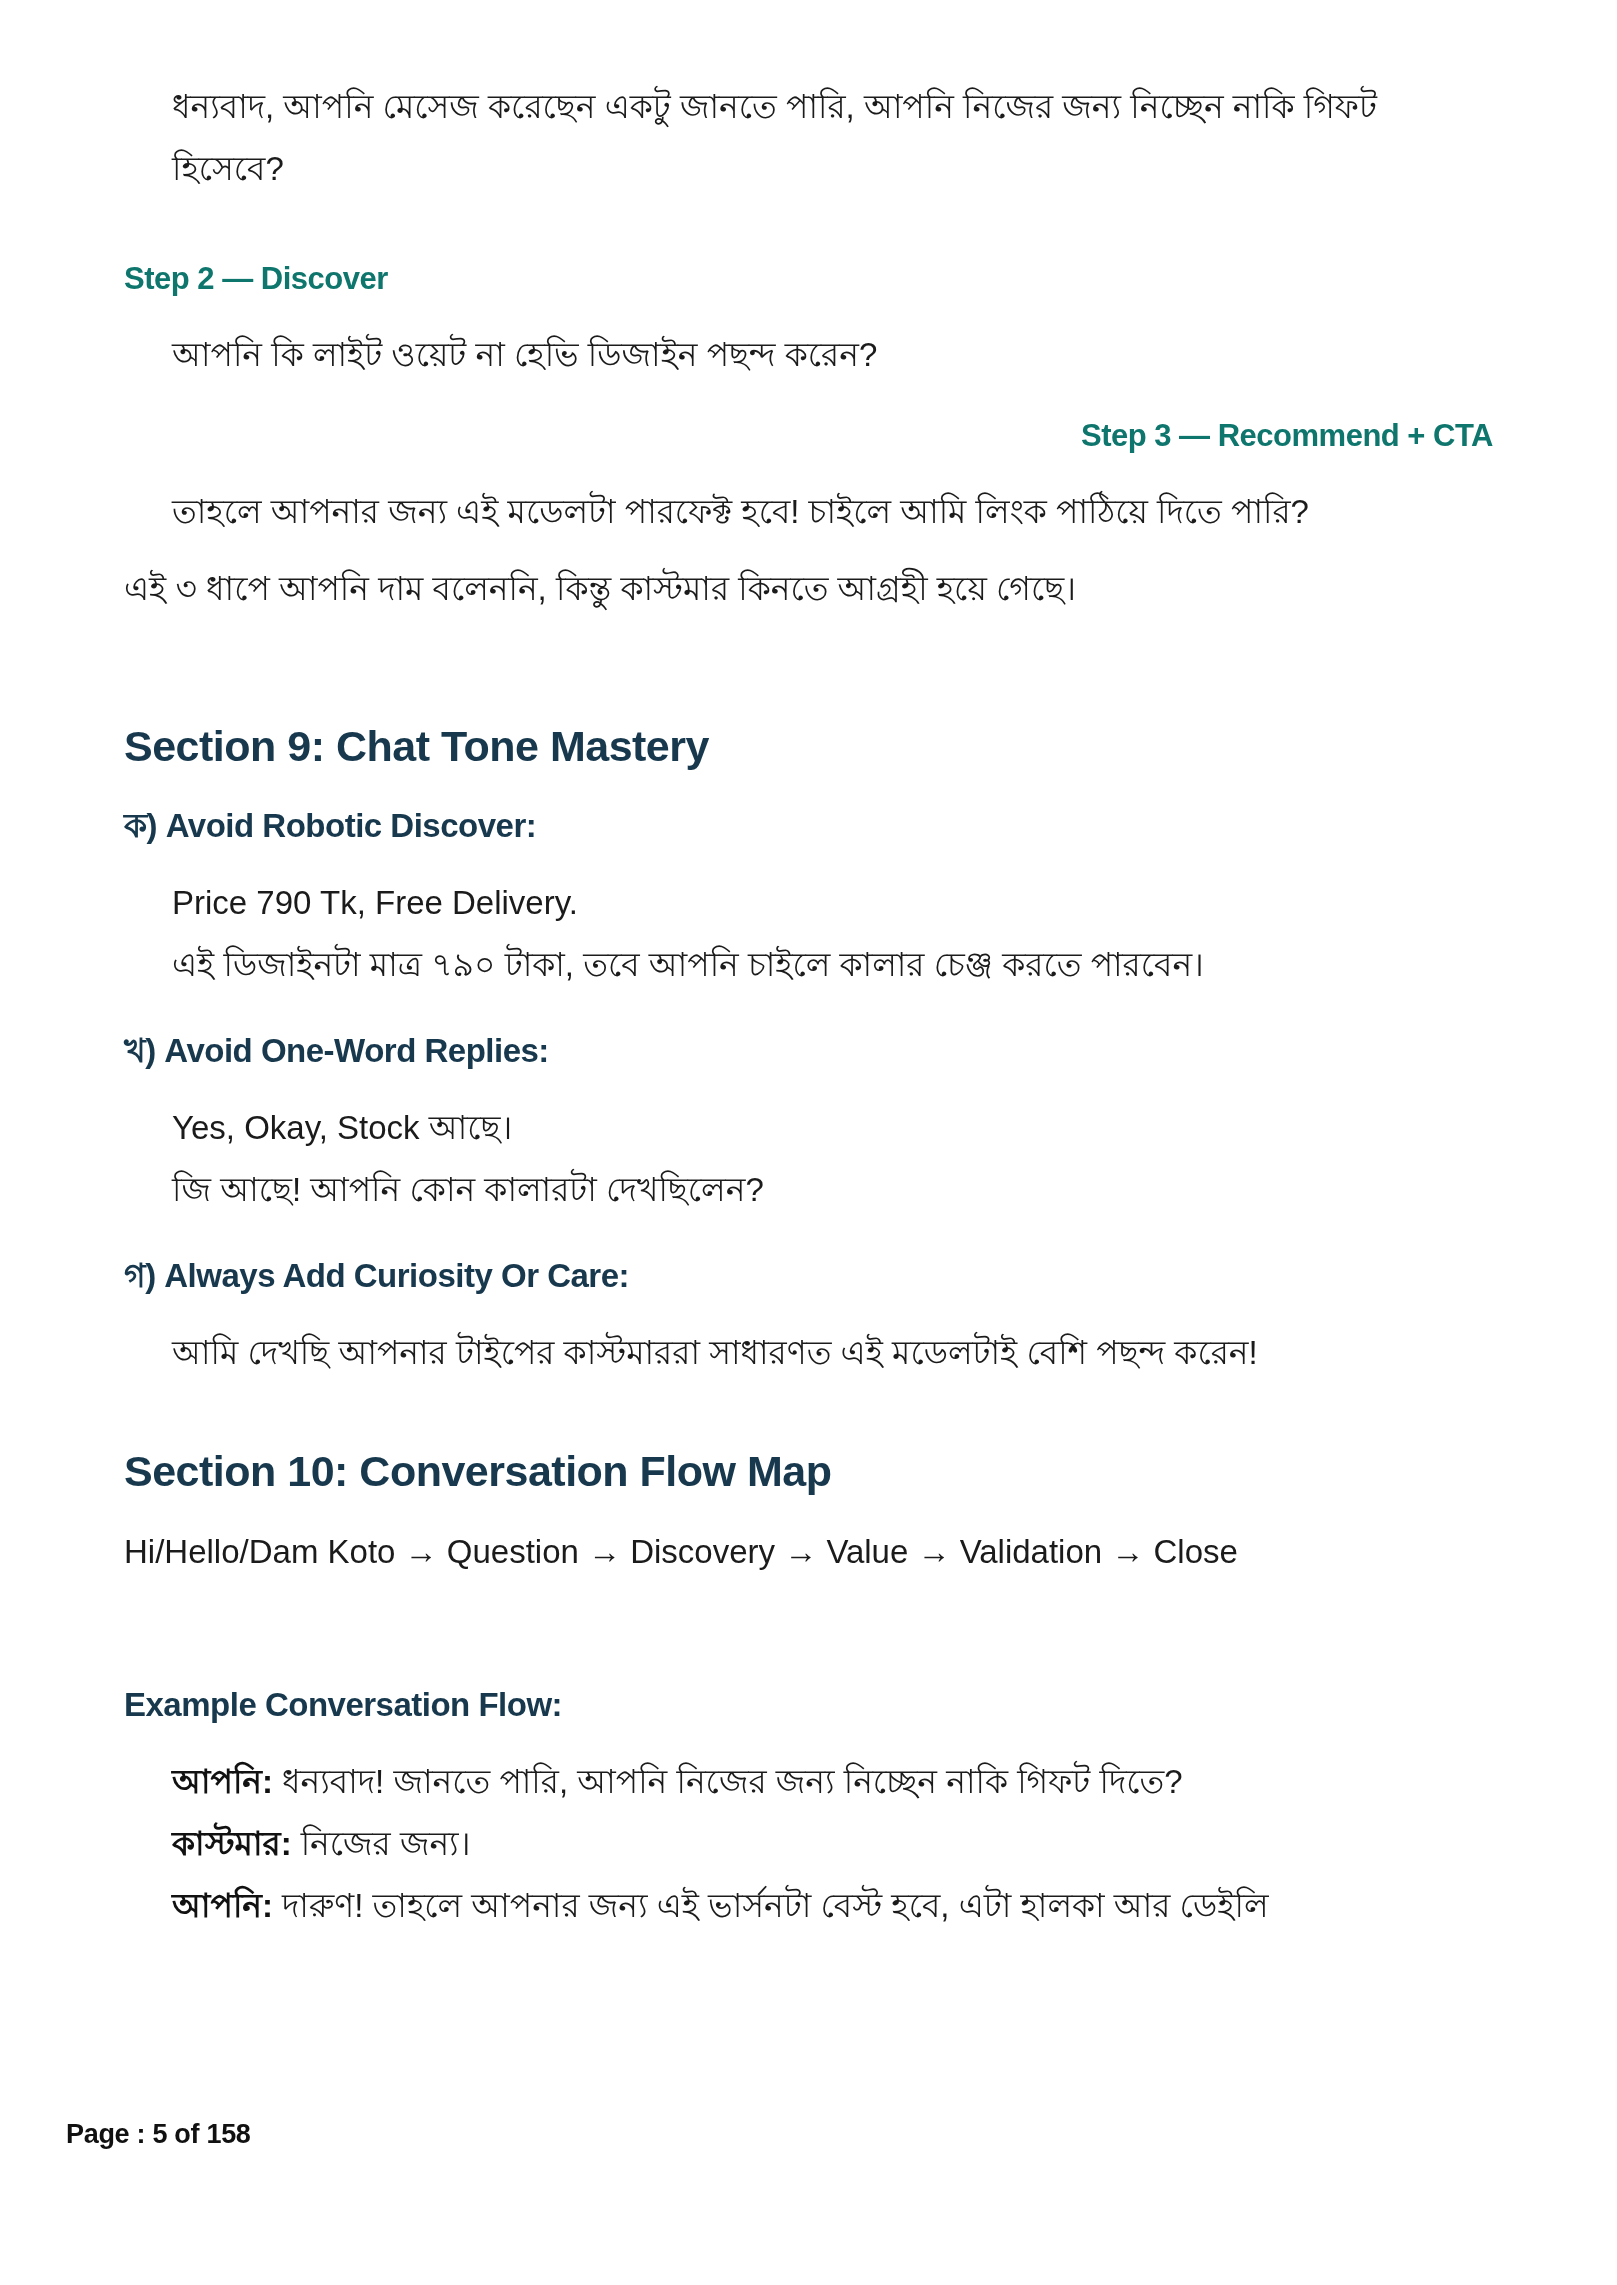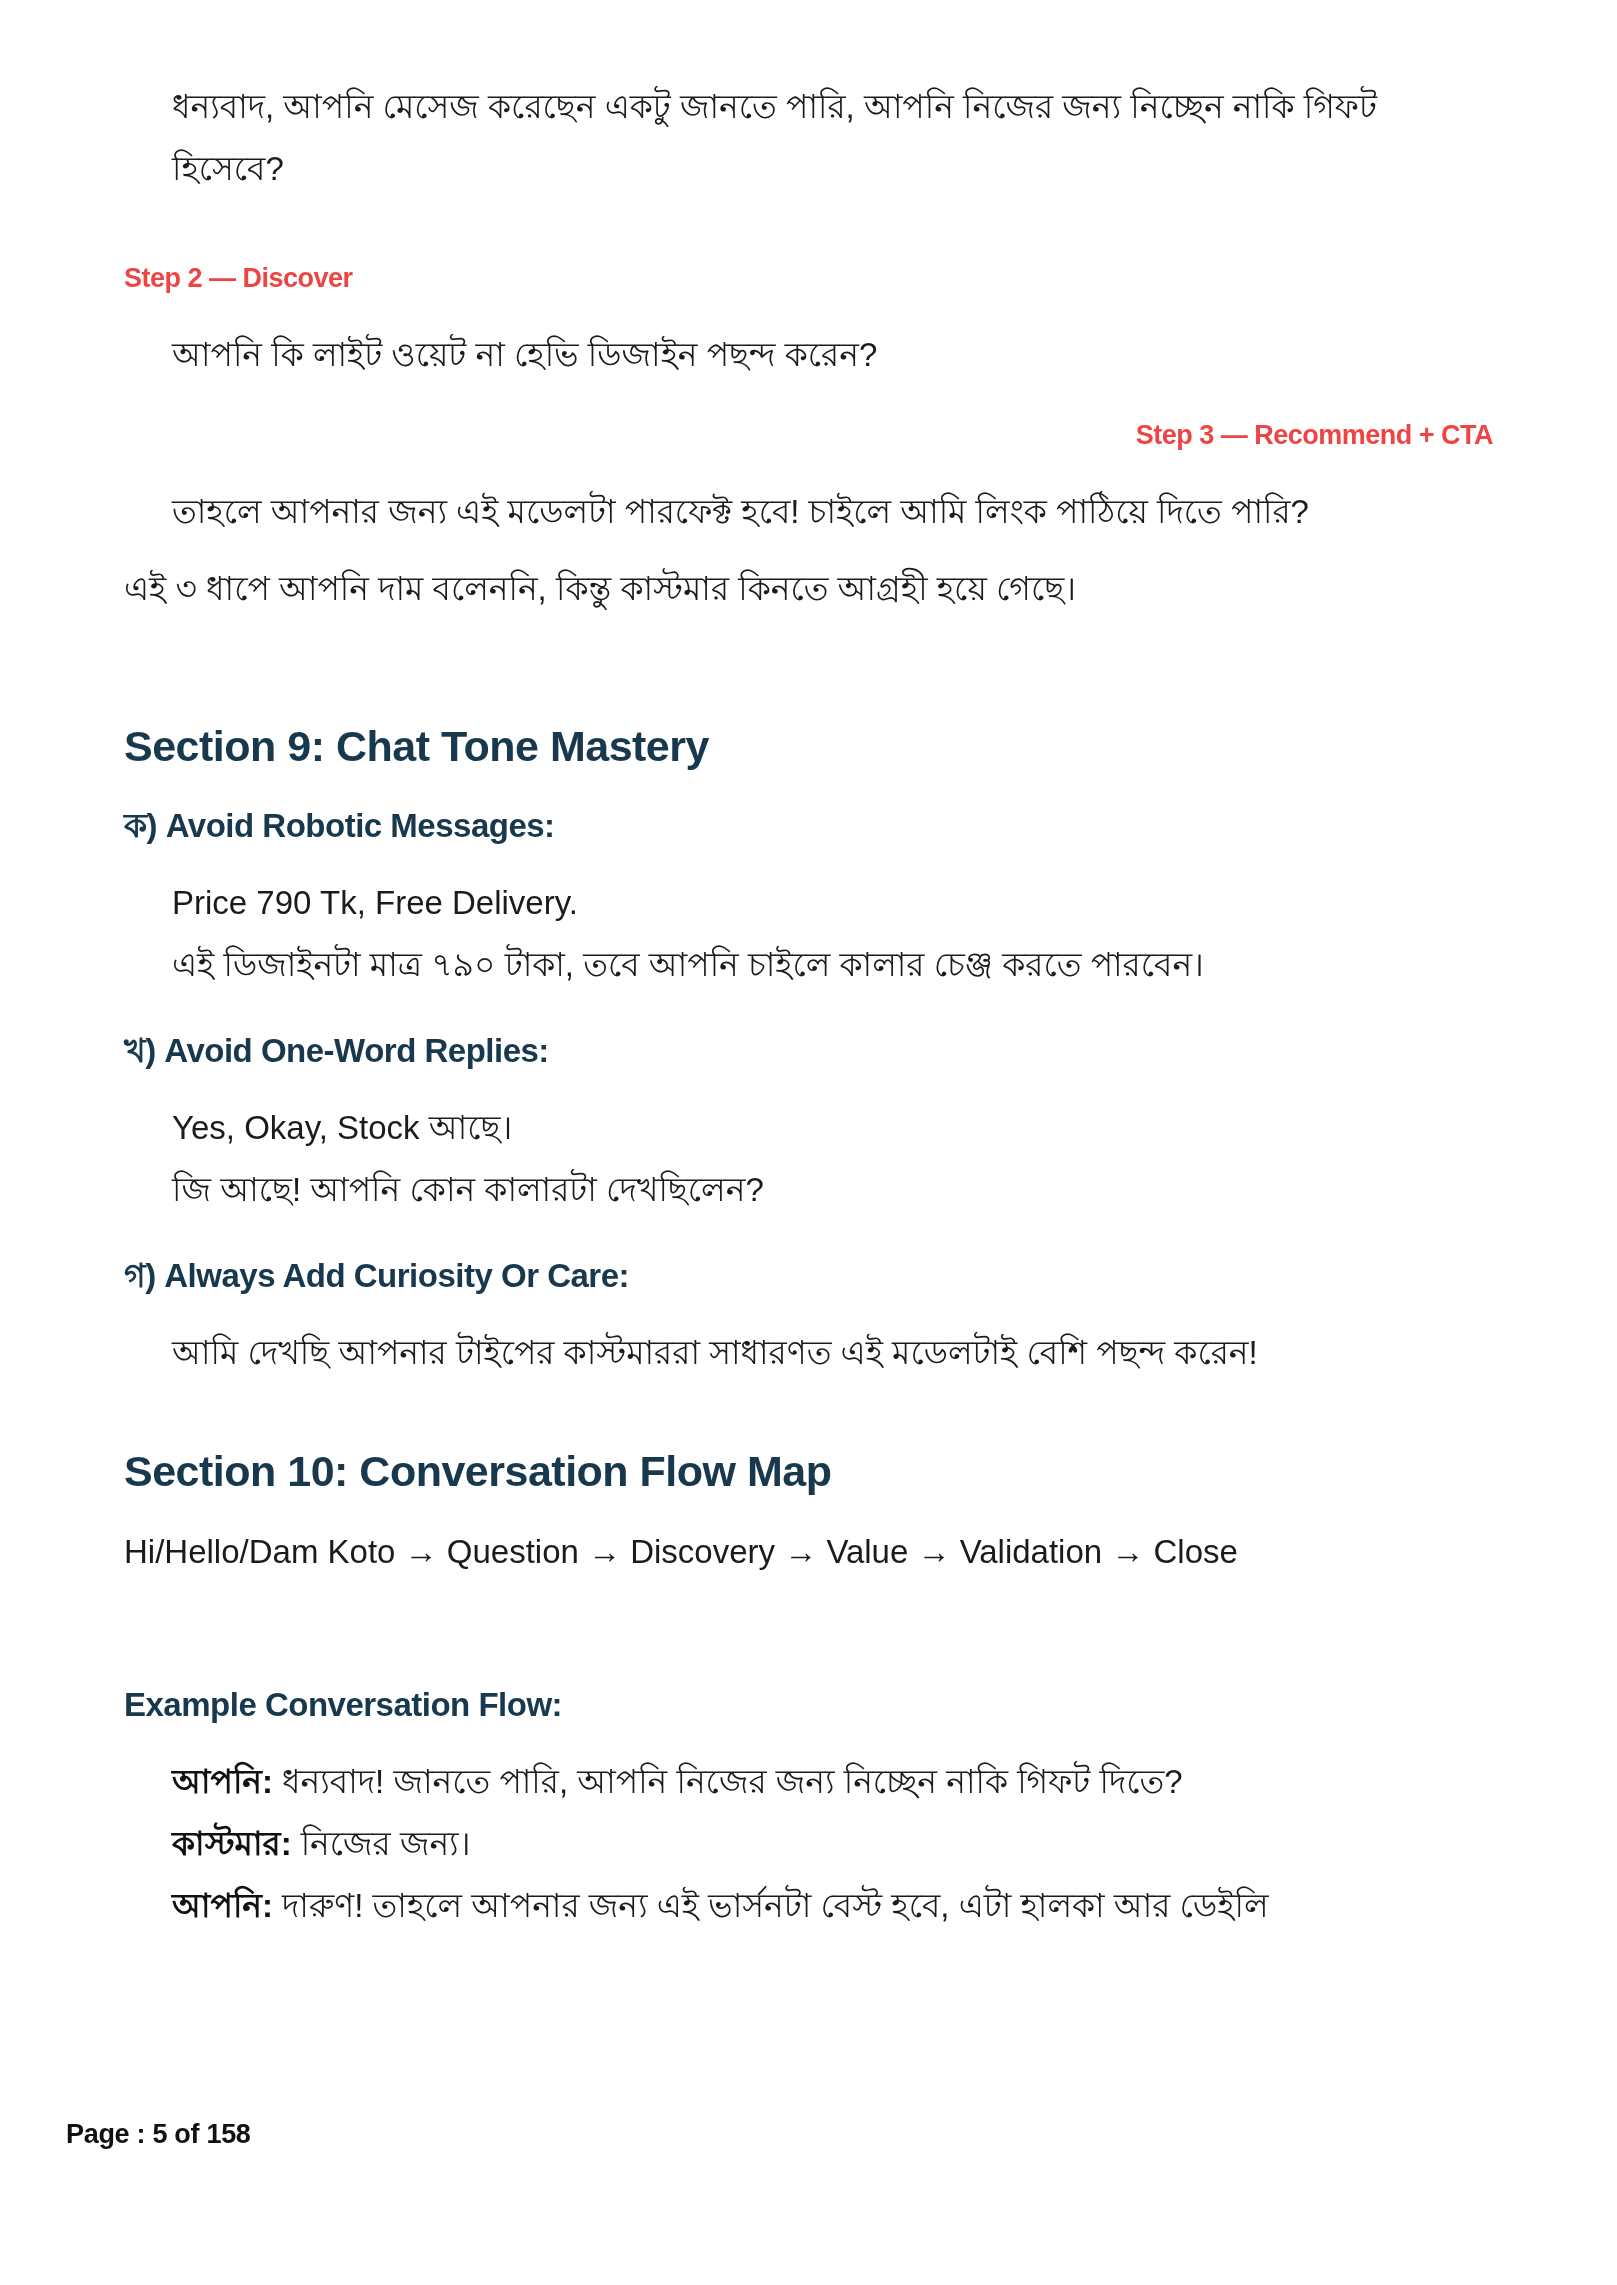--- a/index.html
+++ b/index.html
@@ -24,24 +24,24 @@
     line-height: 62px;
     margin: 0;
     color: #1b1b1b;
     max-width: 1285px;
   }
   .indent {
     margin-left: 48px;
     max-width: 1266px;
   }
   .step-heading {
-    font-size: 27px;
+    font-size: 31px;
     line-height: 41px;
     font-weight: 800;
-    color: #ef4444;
+    color: #0f766e;
     margin: 0;
     letter-spacing: -0.5px;
   }
   .section-heading {
     font-size: 43px;
     line-height: 50px;
     font-weight: 800;
     color: #17384d;
     margin: 0;
     letter-spacing: -0.5px;
@@ -88,21 +88,21 @@
     <h3 class="step-heading mt-step">Step 2 — Discover</h3>
     <p class="body indent mt-para">আপনি কি লাইট ওয়েট না হেভি ডিজাইন পছন্দ করেন?</p>
 
     <h3 class="step-heading step3-gap">Step 3 — Recommend + CTA</h3>
     <p class="body indent mt-para">তাহলে আপনার জন্য এই মডেলটা পারফেক্ট হবে! চাইলে আমি লিংক পাঠিয়ে দিতে পারি?</p>
 
     <p class="body mt-flush">এই ৩ ধাপে আপনি দাম বলেননি, কিন্তু কাস্টমার কিনতে আগ্রহী হয়ে গেছে।</p>
 
     <h2 class="section-heading mt-sec9">Section 9: Chat Tone Mastery</h2>
 
-    <h3 class="sub-heading mt-sub">ক) Avoid Robotic Messages:</h3>
+    <h3 class="sub-heading mt-sub">ক) Avoid Robotic Discover:</h3>
     <div class="body indent mt-para">
       <div>Price 790 Tk, Free Delivery.</div>
       <div>এই ডিজাইনটা মাত্র ৭৯০ টাকা, তবে আপনি চাইলে কালার চেঞ্জ করতে পারবেন।</div>
     </div>
 
     <h3 class="sub-heading mt-sub">খ) Avoid One-Word Replies:</h3>
     <div class="body indent mt-para">
       <div>Yes, Okay, Stock আছে।</div>
       <div>জি আছে! আপনি কোন কালারটা দেখছিলেন?</div>
     </div>

